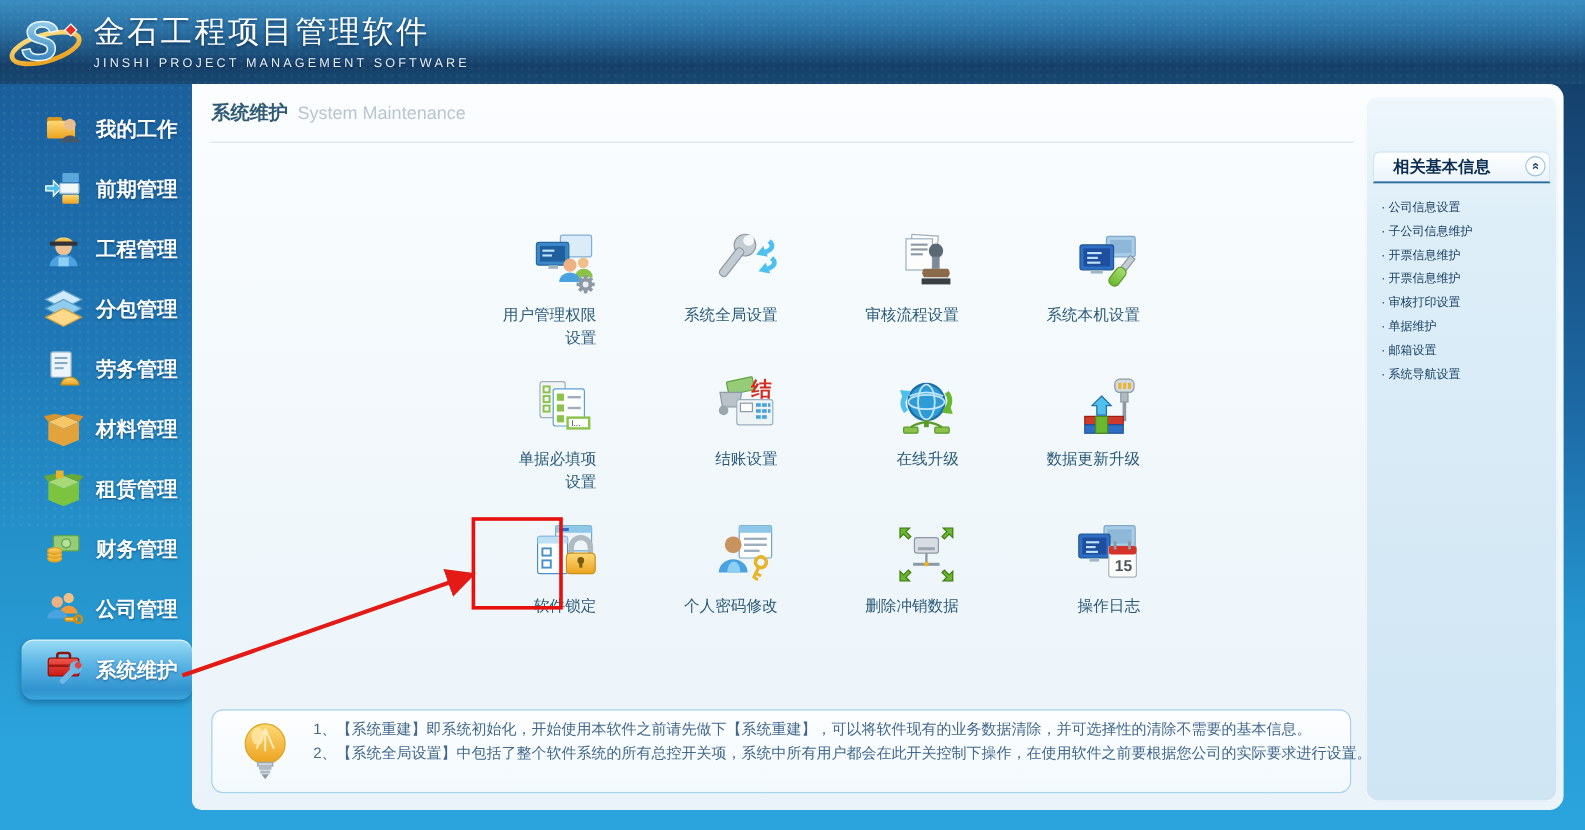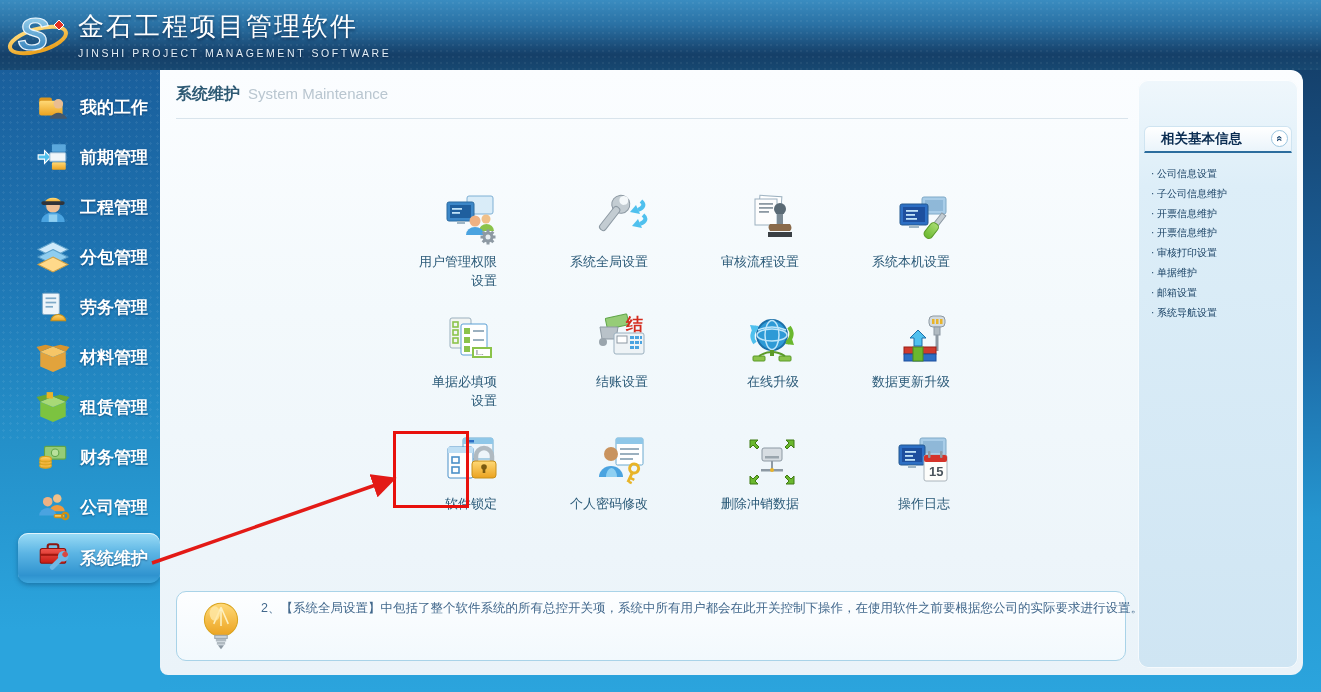--- a/index.html
+++ b/index.html
@@ -485,20 +485,21 @@
     <span class="bulb"><svg viewBox="0 0 54 54">
       <circle cx="27" cy="20" r="16" fill="url(#g-gold)" stroke="#d9a41f"></circle>
       <path d="M27 8 l-7 16 m7 -16 l7 16 m-7 -16 v18" stroke="#fdf0c0" stroke-width="1.5" fill="none"></path>
       <ellipse cx="21" cy="14" rx="5" ry="7" fill="#ffe9a8" opacity=".8"></ellipse>
       <rect x="21" y="35" width="12" height="3" fill="#c9d2d8" stroke="#9aa5ad"></rect>
       <rect x="22" y="38.5" width="10" height="2.5" fill="#b0bac1"></rect>
       <rect x="23" y="41.5" width="8" height="2.5" fill="#b0bac1"></rect>
       <path d="M24 44.5 h6 l-3 4 z" fill="#8d99a3"></path>
         </svg></span>
     <div class="tip-lines">
+      <div class="tip-line">1、【系统重建】即系统初始化，开始使用本软件之前请先做下【系统重建】，可以将软件现有的业务数据清除，并可选择性的清除不需要的基本信息。</div>
       <div class="tip-line">2、【系统全局设置】中包括了整个软件系统的所有总控开关项，系统中所有用户都会在此开关控制下操作，在使用软件之前要根据您公司的实际要求进行设置。</div>
     </div>
   </div>
 
   <div class="related">
     <div class="related-hdr">
       <span class="related-title">相关基本信息</span>
     </div>
     <div class="collapse-btn" style="right:10px; top:50px;">
       <span>«</span>

